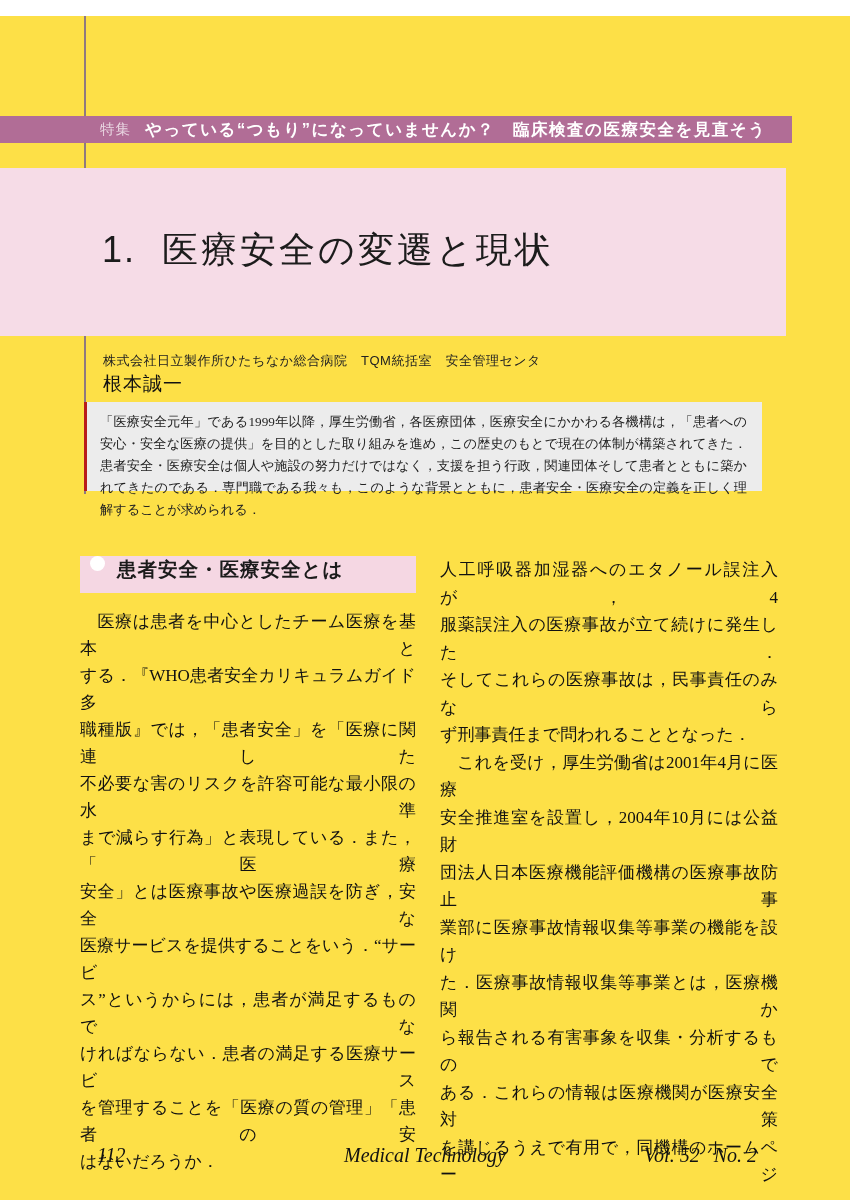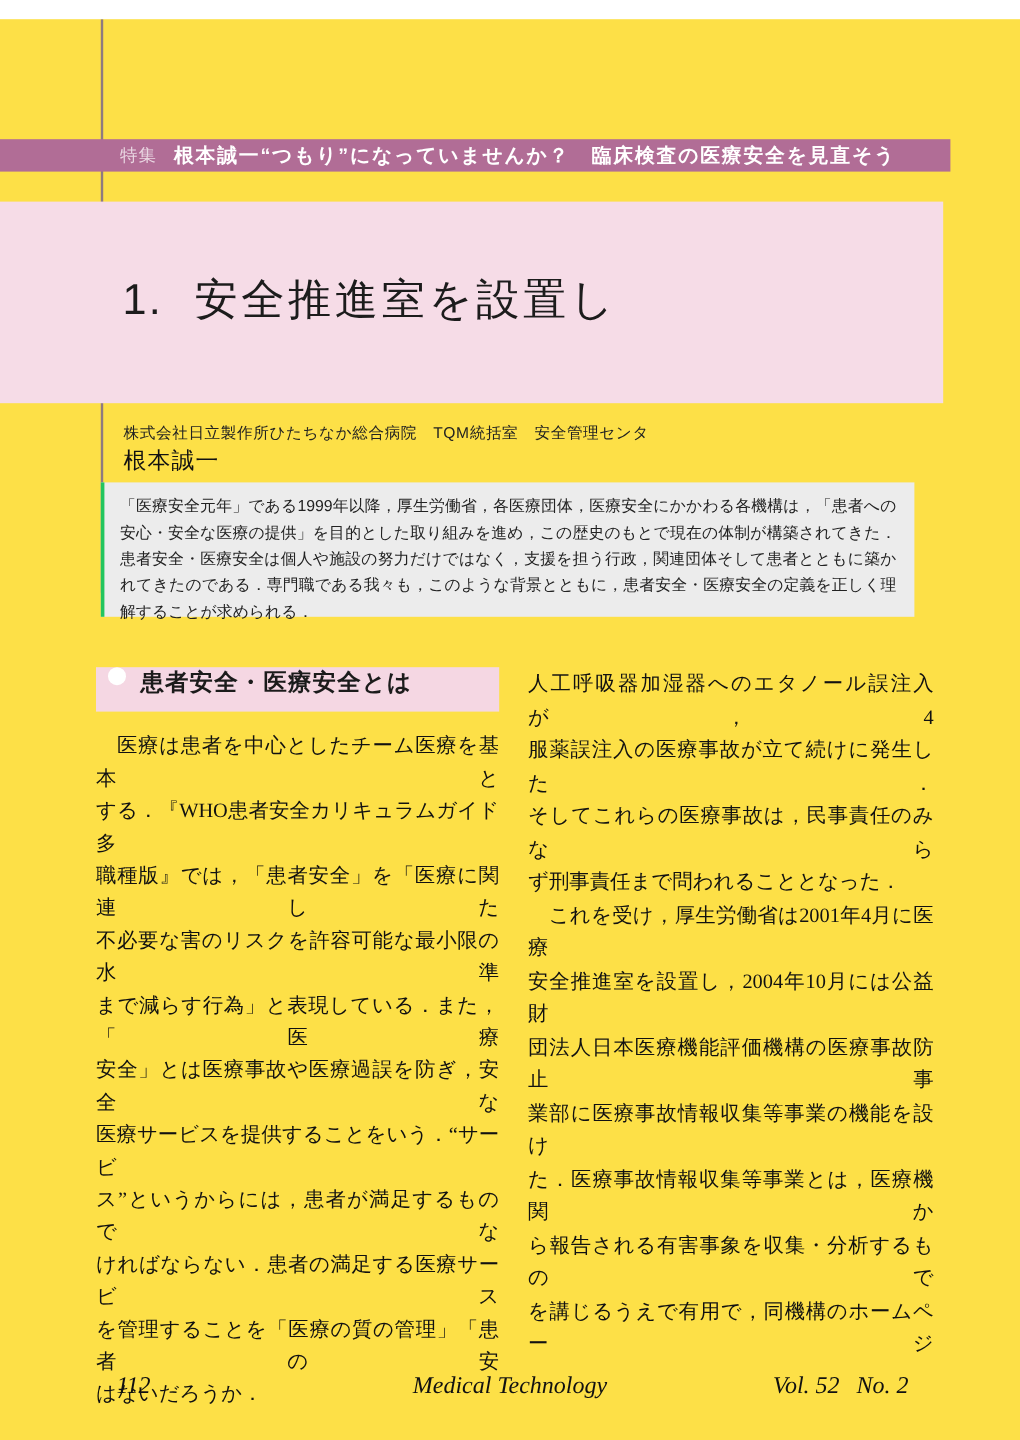--- a/index.html
+++ b/index.html
@@ -23,23 +23,23 @@
   .titlenum{font-size:36px;letter-spacing:2px;}
   .titletext{font-size:36px;letter-spacing:3px;margin-left:26px;}
 
   
   .affil{position:absolute;left:103px;top:336px;font-family:"Liberation Sans","DejaVu Sans",sans-serif;
          font-size:13px;color:#222;letter-spacing:0.5px;}
   .author{position:absolute;left:103px;top:355px;font-family:"Liberation Sans","DejaVu Sans",sans-serif;
           font-size:19px;color:#111;letter-spacing:1px;}
 
   
-  .abstract{position:absolute;left:84px;top:386px;width:678px;height:112px;background:#ececec;
-            border-left:3px solid #22c55e;box-sizing:border-box;padding:9px 15px 9px 13px;
-            font-family:Liberation Sans, sans-serif;font-size:13.2px;line-height:22px;
+  .abstract{position:absolute;left:84px;top:386px;width:678px;height:89px;background:#ececec;
+            border-left:3px solid #b91c1c;box-sizing:border-box;padding:9px 15px 9px 13px;
+            font-family:Liberation Serif, serif;font-size:13.2px;line-height:22px;
             color:#222;text-align:justify;text-justify:inter-character;}
 
   
   .col{position:absolute;font-size:17px;line-height:27px;color:#111;}
   .col-left{left:80px;top:540px;width:336px;}
   .col-right{left:440px;top:540px;width:338px;line-height:27.5px;}
 
   .secbar{height:37px;background:#f5d7e3;display:flex;align-items:flex-start;box-sizing:border-box;
           padding-left:10px;font-family:"Liberation Sans","DejaVu Sans",sans-serif;}
   .secbar .dot{width:15px;height:15px;border-radius:50%;background:#ffffff;flex:0 0 auto;}
@@ -59,27 +59,27 @@
 </style>
 </head>
 <body>
 
 <div class="page">
 
   <div class="vrule"></div>
 
   <div class="banner">
     <span class="tag">特集</span>
-    <span class="btitle">根本誠一“つもり”になっていませんか？　臨床検査の医療安全を見直そう</span>
+    <span class="btitle">やっている“つもり”になっていませんか？　臨床検査の医療安全を見直そう</span>
   </div>
 
   <div class="titlebox">
     <div class="titlerow">
       <span class="titlenum">1.</span>
-      <span class="titletext">安全推進室を設置し</span>
+      <span class="titletext">医療安全の変遷と現状</span>
     </div>
   </div>
 
   <div class="affil">株式会社日立製作所ひたちなか総合病院　TQM統括室　安全管理センタ</div>
   <div class="author">根本誠一</div>
 
   <div class="abstract">
     <span>「医療安全元年」である1999年以降，厚生労働省，各医療団体，医療安全にかかわる各機構は，「患者への安心・安全な医療の提供」を目的とした取り組みを進め，この歴史のもとで現在の体制が構築されてきた．患者安全・医療安全は個人や施設の努力だけではなく，支援を担う行政，関連団体そして患者とともに築かれてきたのである．専門職である我々も，このような背景とともに，患者安全・医療安全の定義を正しく理解することが求められる．</span>
   </div>
 
@@ -108,20 +108,21 @@
     <div class="tl">人工呼吸器加湿器へのエタノール誤注入が，4</div>
     <div class="tl">服薬誤注入の医療事故が立て続けに発生した．</div>
     <div class="tl">そしてこれらの医療事故は，民事責任のみなら</div>
     <div class="tl end">ず刑事責任まで問われることとなった．</div>
     <div class="tl">　これを受け，厚生労働省は2001年4月に医療</div>
     <div class="tl">安全推進室を設置し，2004年10月には公益財</div>
     <div class="tl">団法人日本医療機能評価機構の医療事故防止事</div>
     <div class="tl">業部に医療事故情報収集等事業の機能を設け</div>
     <div class="tl">た．医療事故情報収集等事業とは，医療機関か</div>
     <div class="tl">ら報告される有害事象を収集・分析するもので</div>
+    <div class="tl">ある．これらの情報は医療機関が医療安全対策</div>
     <div class="tl">を講じるうえで有用で，同機構のホームページ</div>
 
   </div>
 
   <div class="footer">
     <span class="pagenum">112</span>
     <span class="journal">Medical Technology</span>
     <span class="volissue">
       <span>Vol. 52</span><span class="no">No. 2</span>
     </span>

